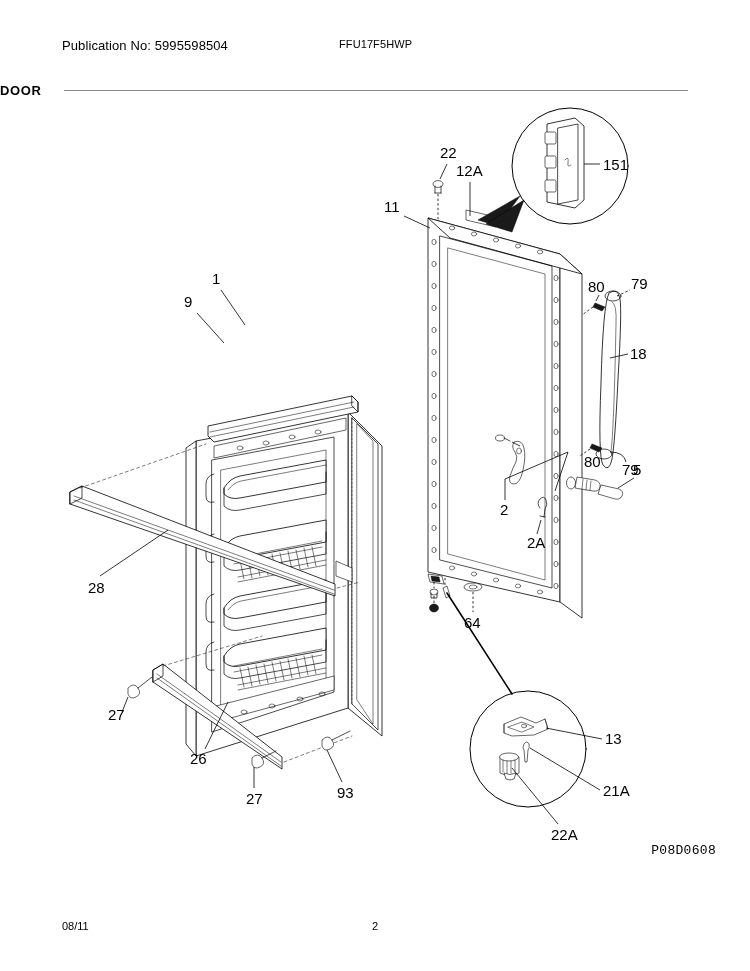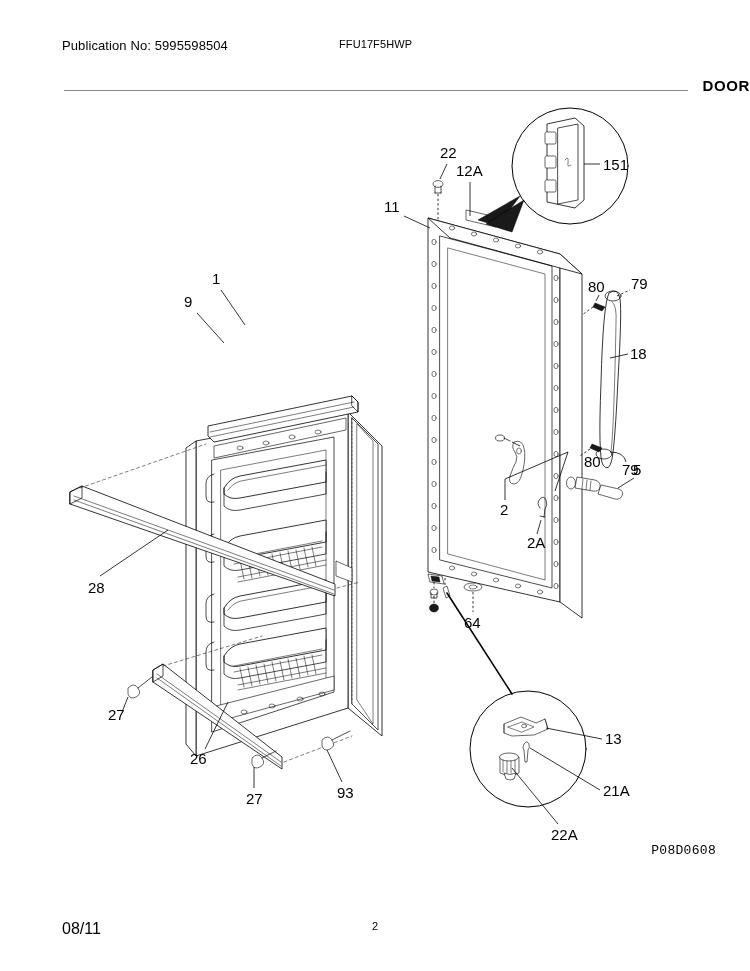--- a/index.html
+++ b/index.html
@@ -33,39 +33,39 @@
     top: 38px;
     font-size: 11px;
     letter-spacing: 0.1px;
     white-space: nowrap;
     margin-left: 9px;
   }
   .hdr-title {
     position: absolute;
     left: 0;
     right: 0;
-    top: 77px;
-    text-align: right;
-    font-size: 15px;
+    top: 83px;
+    text-align: left;
+    font-size: 13px;
     font-weight: bold;
     letter-spacing: 0.6px;
   }
   .hdr-rule {
     position: absolute;
     left: 64px;
     top: 90px;
     width: 624px;
     height: 1px;
     background: #8a8a8a;
   }
   .ftr-date {
     position: absolute;
     left: 62px;
     top: 920px;
-    font-size: 16px;
+    font-size: 11px;
   }
   .ftr-page {
     position: absolute;
     left: 0;
     right: 0;
     top: 920px;
     text-align: center;
     font-size: 11px;
   }
   .ftr-code {

